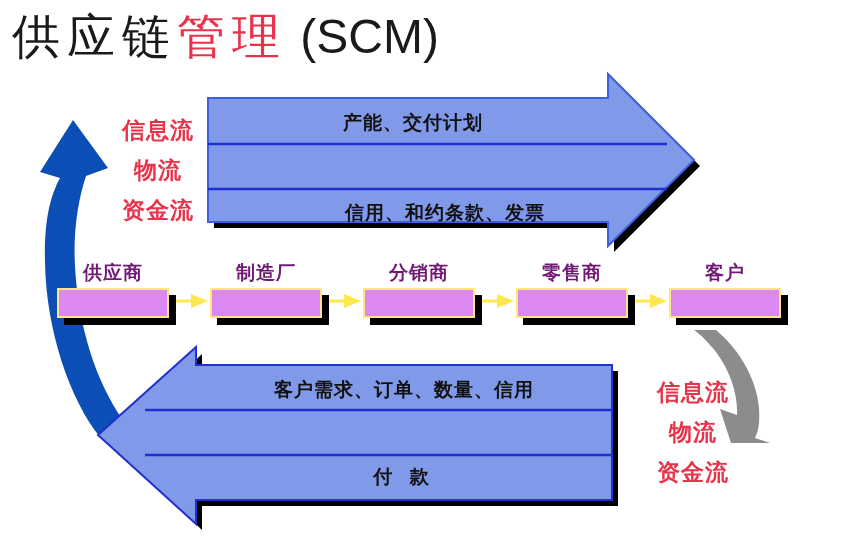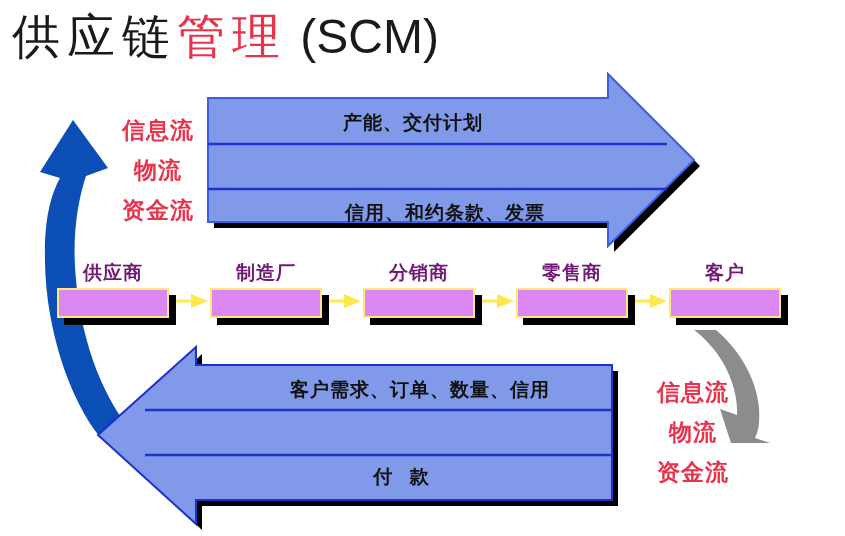--- a/index.html
+++ b/index.html
@@ -55,21 +55,21 @@
     text-align: center;
     white-space: nowrap;
     letter-spacing: 1px;
   }
   
   #top-row-0 { left: 208px; top: 110px; width: 410px; text-align: center; }
   #top-row-1 { left: 208px; top: 155px; width: 410px; }
   #top-row-2 { left: 204px; top: 200px; width: 410px; margin-left: 36px; }
 
   
-  #bot-row-0 { left: 212px; top: 377px; width: 416px; text-align: center; }
+  #bot-row-0 { left: 196px; top: 377px; width: 416px; text-align: center; }
   #bot-row-1 { left: 196px; top: 421px; width: 416px; }
   #bot-row-2 { left: 196px; top: 464px; width: 416px; }
   #bot-row-2 .sp { letter-spacing: 6px; }
 
   
   .node { position: absolute; }
   .node-label {
     position: absolute;
     left: 0; width: 112px;
     top: -28px;

